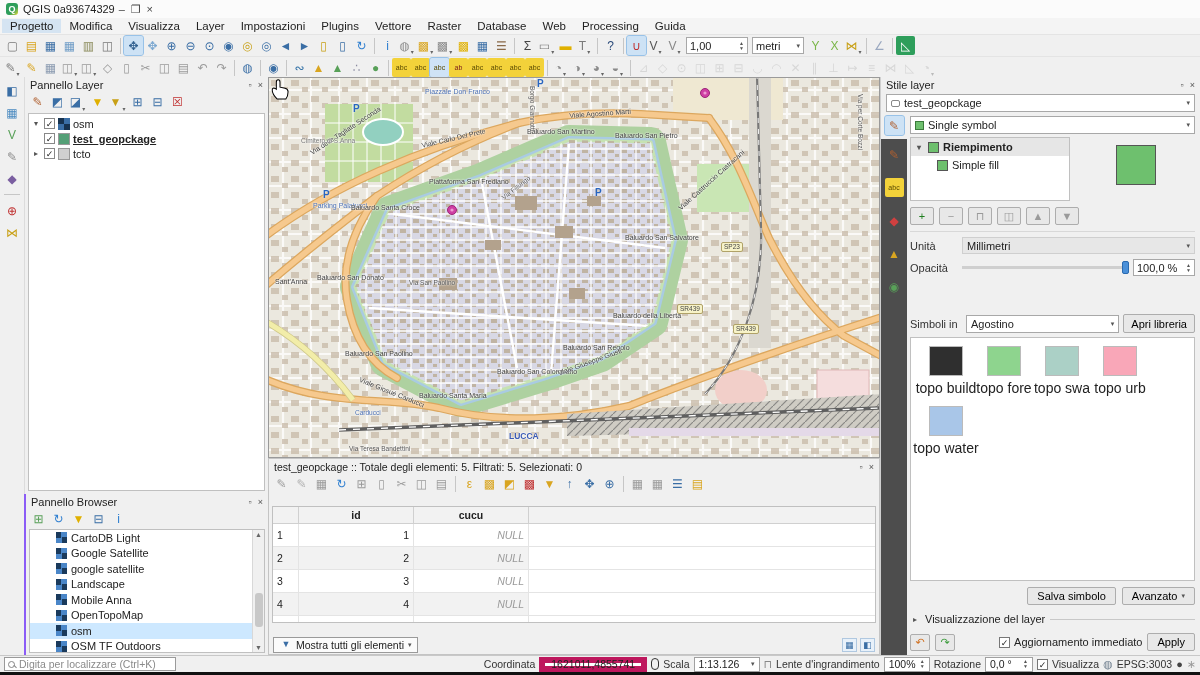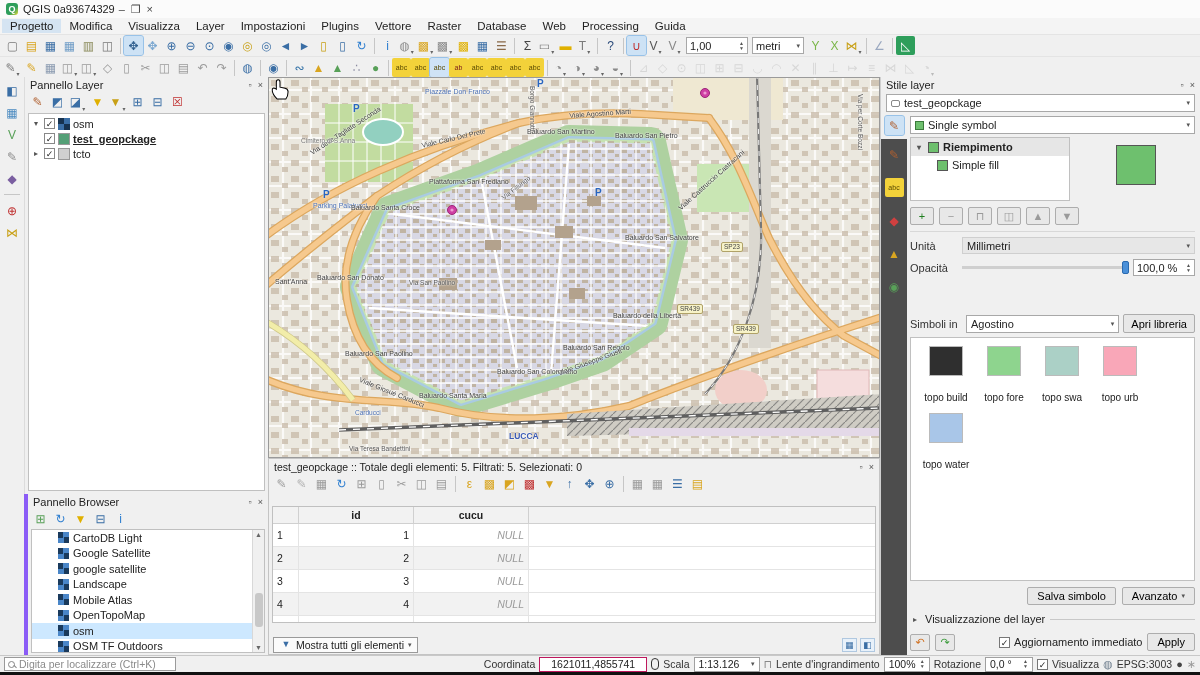--- a/index.html
+++ b/index.html
@@ -41,21 +41,21 @@
 #layerTree{flex:1;margin:1px 3px 3px 3px;padding-top:2px}
 .lrow{display:flex;align-items:center;height:15px;gap:3px;padding-left:2px}
 .exp{width:10px;font-size:8px;color:#555;text-align:center}
 .cb{width:11px;height:11px;border:1px solid #888;background:#fff;font-size:9px;line-height:10px;text-align:center;color:#222;flex:none}
 .cb.checked::after{content:"✓"}
 .licon{width:12px;height:12px;flex:none;border:1px solid #999}
 .licon.checker{background:conic-gradient(#3a6ea5 0 90deg,#16324f 90deg 180deg,#3a6ea5 180deg 270deg,#16324f 270deg);border:none}
 .lname{font-size:11px}
 .lname.sel{text-decoration:underline;font-weight:bold}
 
-#panelBrowser{position:absolute;left:24px;top:494px;width:244px;bottom:20px;display:flex;flex-direction:column;border-left:4px solid #8b5cf6}
+#panelBrowser{position:absolute;left:24px;top:494px;width:244px;bottom:20px;display:flex;flex-direction:column;border-left:2px solid #8b5cf6}
 #browserList{flex:1;margin:0 3px 2px 3px;position:relative;overflow:hidden}
 .brow{display:flex;align-items:center;height:15.5px;gap:4px;padding-left:26px}
 .brow.sel{background:#cde8ff}
 .bicon{width:11px;height:11px;flex:none;background:conic-gradient(#4a86c8 0 90deg,#1a3a5c 90deg 180deg,#4a86c8 180deg 270deg,#1a3a5c 270deg)}
 .blabel{font-size:11px}
 .vscroll{position:absolute;right:0;top:0;bottom:0;width:12px;background:#f0f0f0;border-left:1px solid #d8d8d8;display:flex;flex-direction:column;align-items:center;justify-content:space-between;font-size:7px;color:#666;padding:1px 0}
 .vthumb{width:8px;flex:0 0 34px;background:#c8c8c8;border-radius:3px;margin-top:38px}
 
 #map{position:absolute;left:268px;top:77px;width:612px;height:381px;border:1px solid #9a9a9a;background:#ebe8df;overflow:hidden}
 #map svg{position:absolute;left:0;top:0}
@@ -105,35 +105,35 @@
 .groove{position:absolute;left:0;right:0;top:5px;height:3px;background:#cfcfcf}
 .handle{position:absolute;right:0;top:0;width:7px;height:13px;background:#4a90d9;border:1px solid #2a6ab0;border-radius:2px}
 .opaspin{width:62px;display:flex;align-items:center;justify-content:space-between;background:#fff;border:1px solid #a8a8a8;height:17px;padding:0 3px;flex:none}
 .colorbtn{flex:1;height:15px;border:1px solid #777;border-radius:2px}
 .simboli{margin-top:38px}
 .libbtn{border:1px solid #adadad;background:#e8e8e8;height:19px;padding:0 7px;font-size:11px;border-radius:2px;flex:none}
 #swatchBox{flex:1;margin-top:4px;padding:8px 6px;display:flex;flex-wrap:wrap;align-content:flex-start;overflow:hidden}
 .swItem{width:58px;display:flex;flex-direction:column;align-items:center;margin-bottom:10px}
 .sw{width:34px;height:30px;border:1px solid #bbb}
 .sw.swamp{background-image:repeating-linear-gradient(0deg,rgba(50,90,170,.85) 0 1px,transparent 1px 5px);background-size:60% 40%;background-repeat:no-repeat;background-position:30% 72%}
-.swLbl{font-size:10px;margin-top:16px;color:#222;white-space:nowrap}
+.swLbl{font-size:14px;margin-top:4px;color:#222;white-space:nowrap}
 .rightBtns{display:flex;justify-content:flex-end;gap:6px;margin-top:6px}
 .btn{border:1px solid #adadad;background:#e8e8e8;height:18px;padding:0 9px;font-size:11px;border-radius:2px;display:inline-flex;align-items:center;gap:4px}
 .lrrow{display:flex;align-items:center;gap:5px;margin-top:8px;font-size:11px}
 .lrrow .line{flex:1;height:1px;background:#c8c8c8}
 .bottomRow{display:flex;align-items:center;margin-top:8px;gap:5px}
 .ubtn{width:20px;height:17px;border:1px solid #adadad;background:#e8e8e8;display:flex;align-items:center;justify-content:center;font-size:11px;border-radius:2px}
 .bottomRow .chkwrap{margin-left:auto;display:flex;align-items:center;gap:4px}
 
 #statusbar{position:absolute;left:0;right:0;bottom:0;height:20px;background:#f0f0f0;border-top:1px solid #c8c8c8;border-bottom:3px solid #111;display:flex;align-items:center;padding:0 4px;font-size:10.5px;gap:4px}
 #locator{width:172px;height:14px;background:#fff;border:1px solid #9a9a9a;display:flex;align-items:center;padding:0 3px;gap:4px;color:#8a8a8a}
 .mag{width:7px;height:7px;border:1.4px solid #888;border-radius:50%;position:relative;flex:none}
 .mag::after{content:"";position:absolute;width:4px;height:1.4px;background:#888;right:-3px;bottom:-1px;transform:rotate(45deg)}
 .sb-label{color:#333}
-.sb-input{background:#fff;border:1px solid #be185d;height:15px;display:flex;align-items:center;justify-content:center;padding:0 4px}
+.sb-input{background:#fff;border:6px solid #be185d;height:15px;display:flex;align-items:center;justify-content:center;padding:0 4px}
 .sb-combo{background:#fff;border:1px solid #a0a0a0;height:15px;display:flex;align-items:center;gap:4px;padding:4px 4px}
 .mouseicon{width:8px;height:12px;border:1.4px solid #333;border-radius:4px;flex:none}
 .sb-spacer{flex:1}
 .sbicon{font-size:11px}
 .chkbox{width:11px;height:11px;border:1px solid #777;background:#fff;font-size:9px;line-height:10px;text-align:center;color:#2a6ab0}
 .chkbox.checked::after{content:"✓"}
 </style>
 </head>
 <body>
 
@@ -320,21 +320,21 @@
           <span class="bicon"></span>
           <span class="blabel">Google Satellite</span>
         </div><div class="brow">
           <span class="bicon"></span>
           <span class="blabel">google satellite</span>
         </div><div class="brow">
           <span class="bicon"></span>
           <span class="blabel">Landscape</span>
         </div><div class="brow">
           <span class="bicon"></span>
-          <span class="blabel">Mobile Atlas</span>
+          <span class="blabel">Mobile Anna</span>
         </div><div class="brow">
           <span class="bicon"></span>
           <span class="blabel">OpenTopoMap</span>
         </div><div class="brow sel">
           <span class="bicon"></span>
           <span class="blabel">osm</span>
         </div><div class="brow">
           <span class="bicon"></span>
           <span class="blabel">OSM TF Outdoors</span>
         </div></div>

